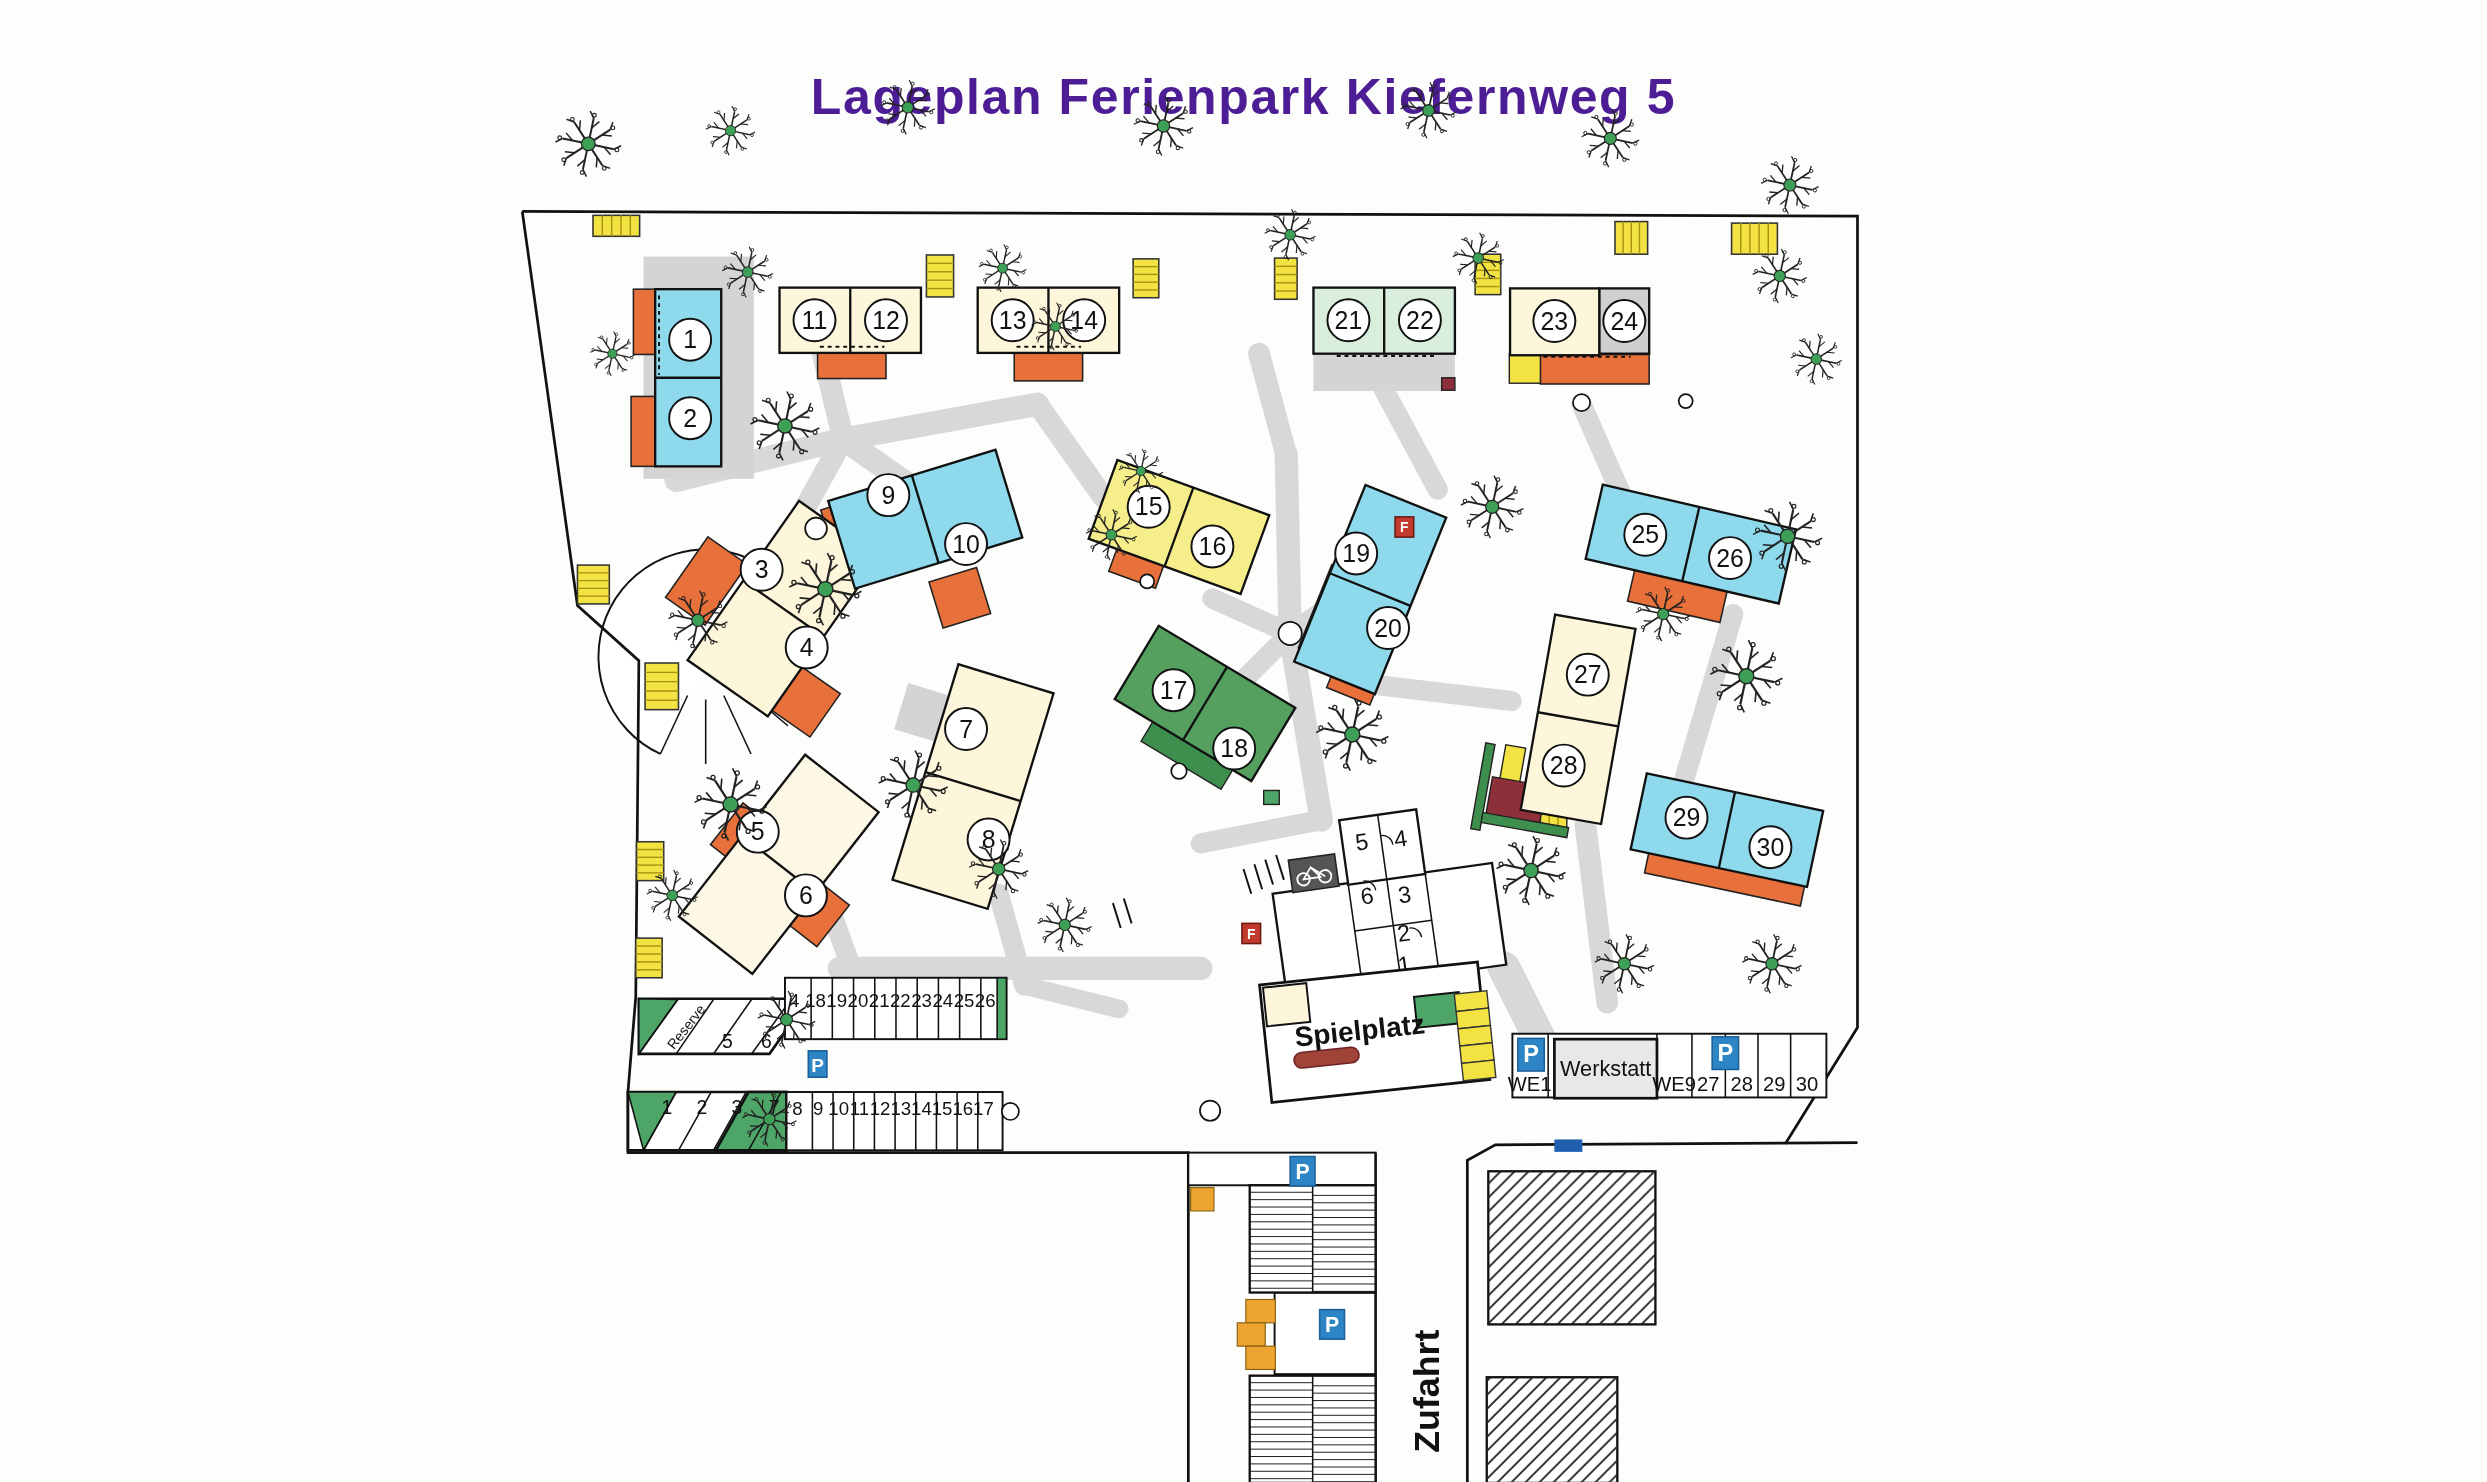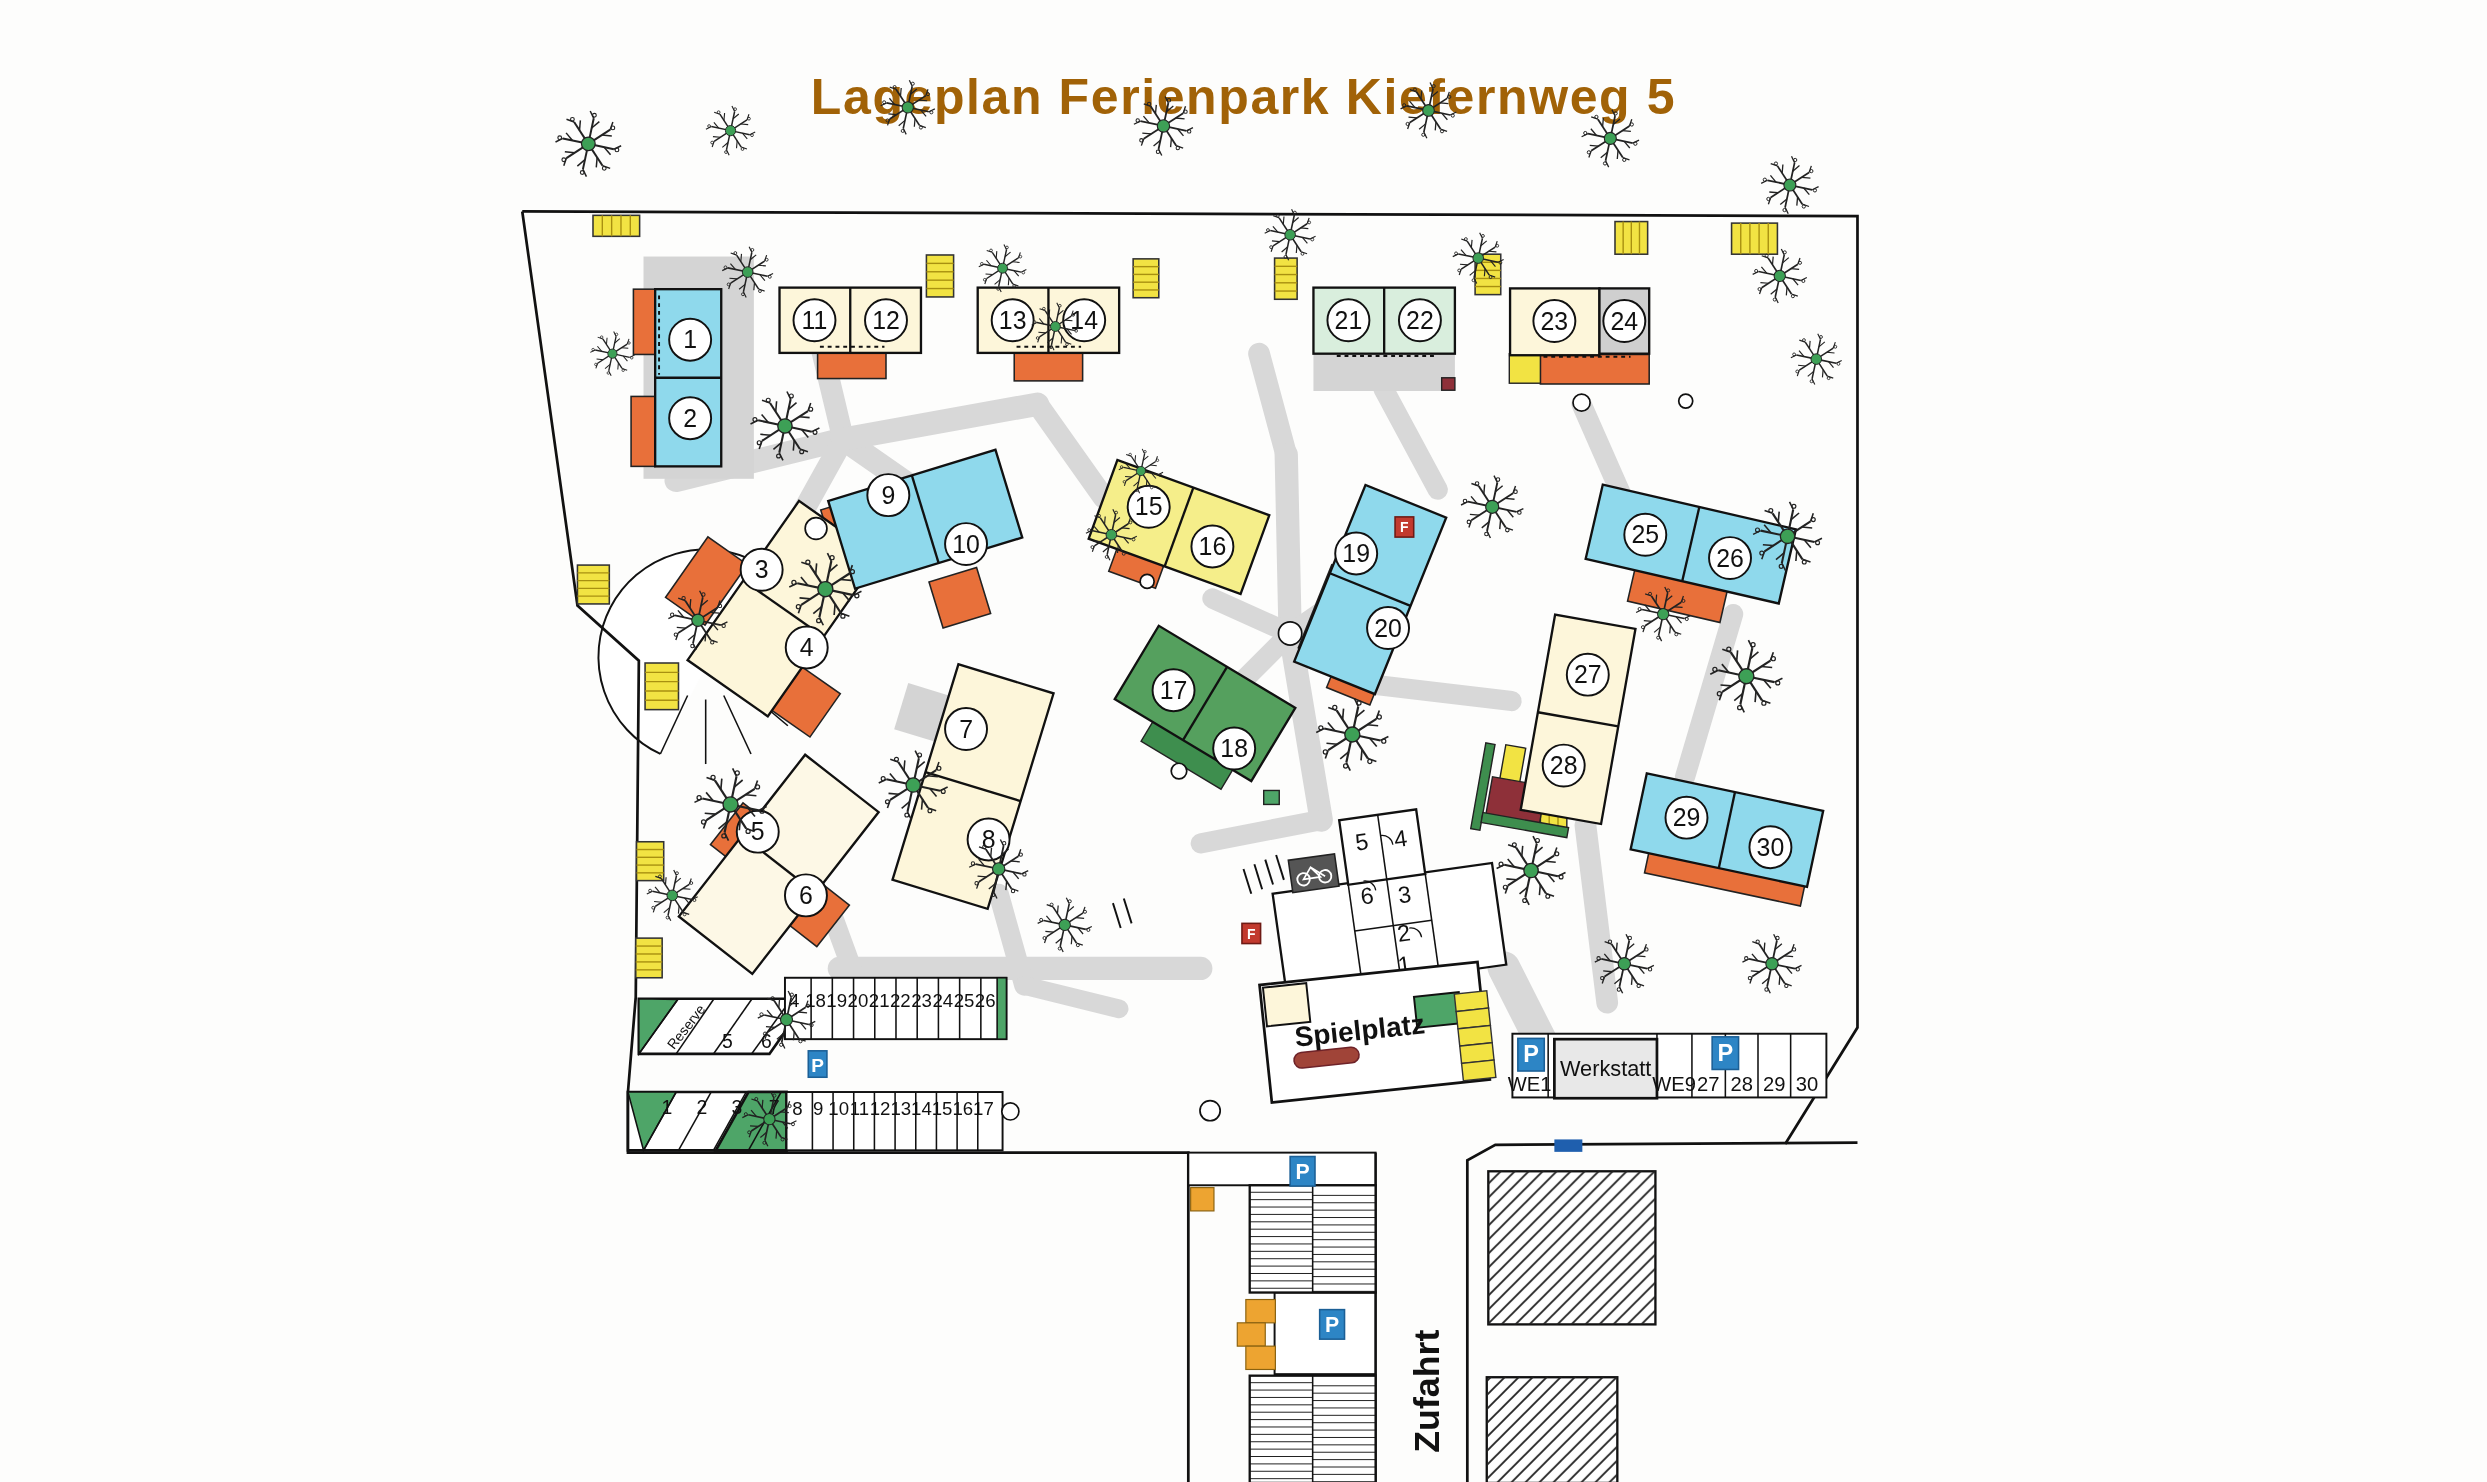--- a/index.html
+++ b/index.html
@@ -1,19 +1,19 @@
 <!DOCTYPE html>
 <html style="font-size:12.4px"><head>
 <meta charset="utf-8">
 <style>
   html,body{margin:0;padding:0;background:#ffffff;}
   #page{position:relative;width:2487px;height:1483px;background:#fdfdfc;overflow:hidden;
         font-family:"Liberation Sans", sans-serif;}
   #page-title{position:absolute;left:0;top:68px;width:2487px;text-align:center;
-        font-size:50px;font-weight:bold;letter-spacing:1.6px;color:#a16207;}
+        font-size:50px;font-weight:bold;letter-spacing:1.6px;color:#4c1d95;}
   #map-wrap{position:absolute;left:0;top:0;width:2487px;height:1483px;}
   svg text{font-family:"Liberation Sans", sans-serif;}
 </style>
 </head>
 <body>
 
 <div id="page">
   <div id="page-title">Lageplan Ferienpark Kiefernweg  5</div>
   <div id="map-wrap">
     <svg id="map" width="2487" height="1483" viewBox="0 0 3200 1908" xmlns="http://www.w3.org/2000/svg">

